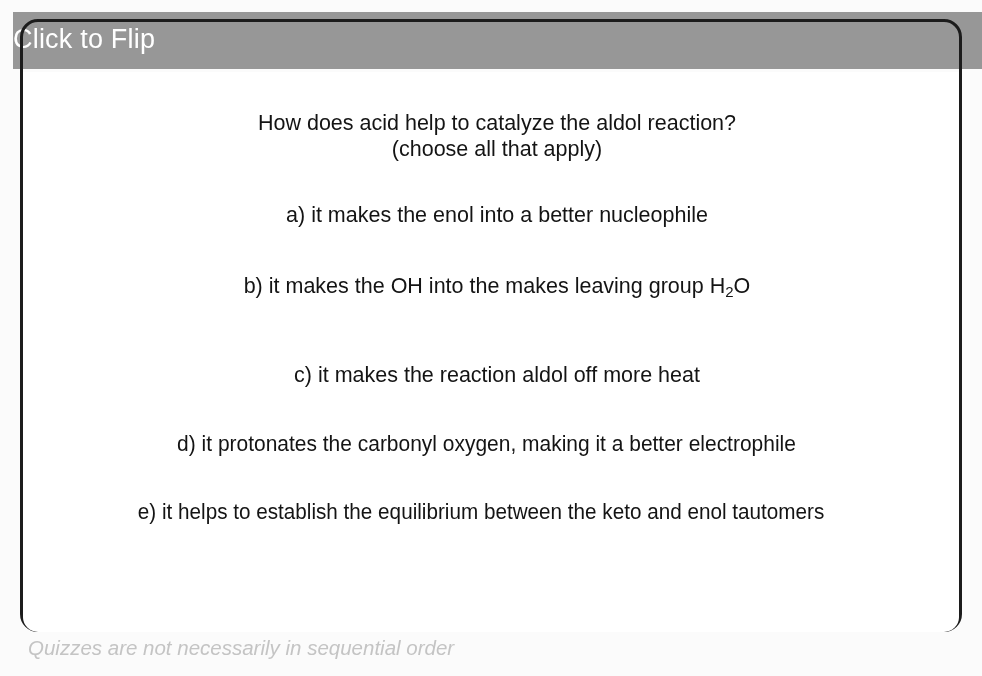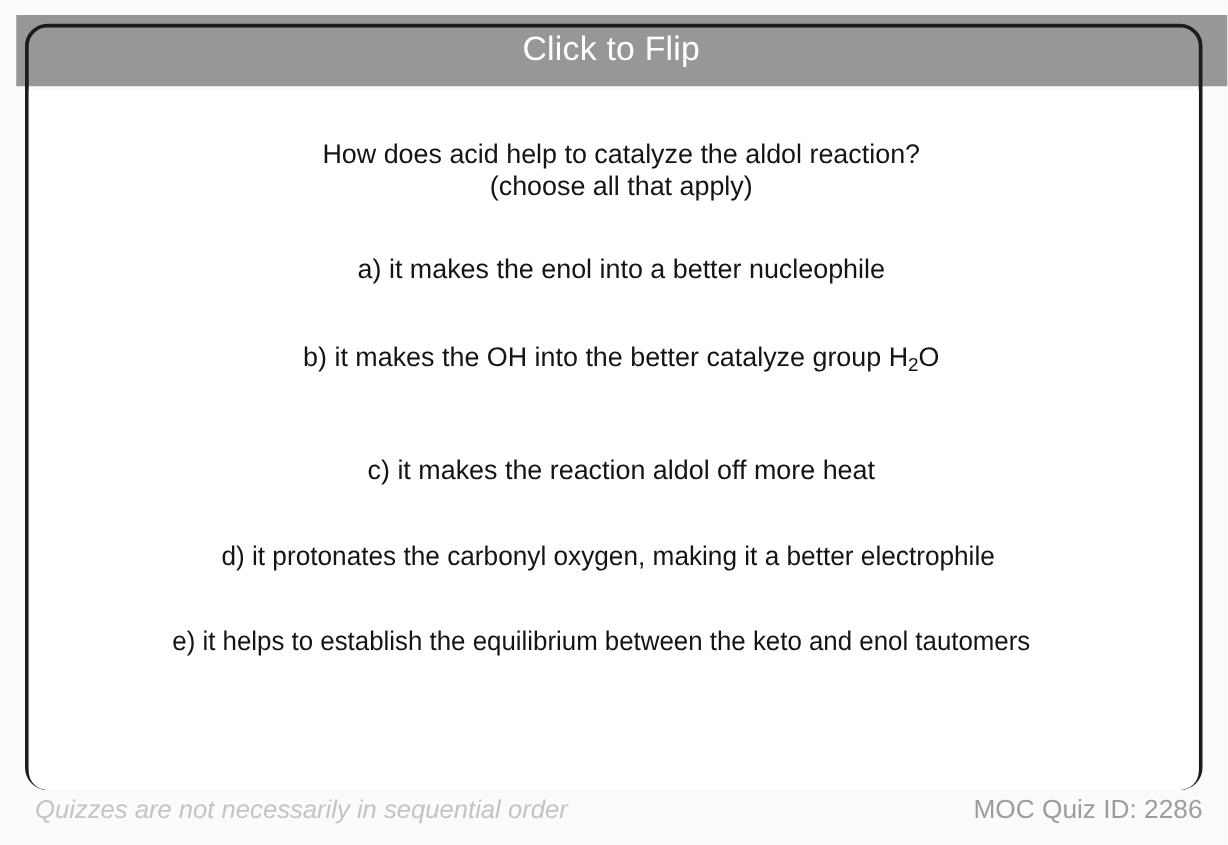--- a/index.html
+++ b/index.html
@@ -34,21 +34,20 @@
     background: #979797;
     z-index: 1;
   }
   #header-title {
     position: absolute;
     left: 0;
     top: 0;
     width: 952px;
     height: 57px;
     line-height: 55px;
-    text-align: center;
     color: #ffffff;
     font-size: 27px;
     font-weight: 400;
     letter-spacing: 0.2px;
     font-family: "Liberation Sans", sans-serif;
   }
 
   
   #flashcard {
     position: absolute;
@@ -159,28 +158,27 @@
 
   <div id="quiz-content">
 
     <div id="question-block">
       <div class="question-line">How does acid help to catalyze the aldol reaction?</div>
       <div class="question-line">(choose all that apply)</div>
     </div>
 
     <div class="option" id="option-a">a) it makes the enol into a better nucleophile</div>
 
-    <div class="option" id="option-b"><span>b) it makes the OH into the better catalyze group H</span><span class="subscript">2</span><span>O</span></div>
+    <div class="option" id="option-b"><span>b) it makes the OH into the makes leaving group H</span><span class="subscript">2</span><span>O</span></div>
 
     <div class="option" id="option-c">c) it makes the reaction aldol off more heat</div>
 
     <div class="option" id="option-d">d) it protonates the carbonyl oxygen, making it a better electrophile</div>
 
     <div class="option" id="option-e">e) it helps to establish the equilibrium between the keto and enol tautomers</div>
 
   </div>
 
   <div id="footer">
     <div id="footer-note">Quizzes are not necessarily in sequential order</div>
-    <div id="footer-quiz-id">MOC Quiz ID: 2286</div>
   </div>
 
 </div>
 
 </body></html>

